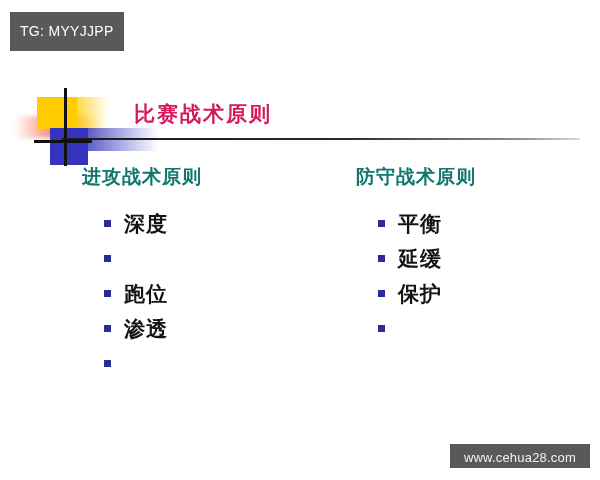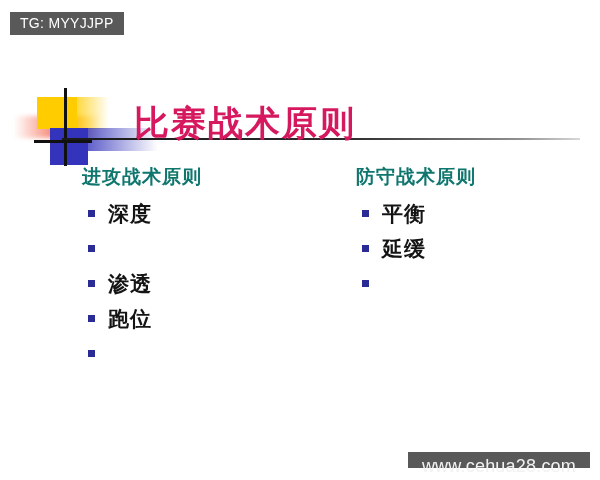--- a/index.html
+++ b/index.html
@@ -21,40 +21,40 @@
     inset: 0;
     background: #ffffff;
   }
 
   
   .tag-badge {
     position: absolute;
     left: 10px;
     top: 12px;
     height: 23px;
-    padding: 0 10px;
+    padding: 8px 10px;
     background: #595959;
     color: #ffffff;
     font-size: 14px;
     line-height: 23px;
     letter-spacing: 0.3px;
     white-space: nowrap;
     font-family: "Liberation Sans", sans-serif;
   }
 
   
   .watermark {
     position: absolute;
     right: 10px;
     bottom: 12px;
-    height: 16px;
+    height: 24px;
     padding: 0 14px;
     background: #595959;
     color: #f2f2f2;
-    font-size: 18px;
+    font-size: 13px;
     line-height: 28px;
     letter-spacing: 0.2px;
     white-space: nowrap;
     font-family: "Liberation Sans", sans-serif;
   }
 
   
   .ornament {
     position: absolute;
     left: 14px;
@@ -131,21 +131,21 @@
     width: 518px;
     height: 2px;
     background: linear-gradient(to right, #1a1a1a 0%, #2b2b2b 55%, #8f8f8f 88%, #d8d8d8 100%);
   }
 
   
   .slide-title {
     position: absolute;
     left: 134px;
     top: 100px;
-    font-size: 35px;
+    font-size: 21px;
     font-weight: bold;
     color: #D6195E;
     letter-spacing: 2px;
     white-space: nowrap;
     font-family: "DejaVu Sans", "Liberation Sans", sans-serif;
   }
 
   
   .columns {
     position: absolute;
@@ -165,21 +165,21 @@
     font-weight: bold;
     color: #0f766e;
     letter-spacing: 1px;
     white-space: nowrap;
     margin: 0 0 6px 0;
     font-family: "DejaVu Sans", "Liberation Sans", sans-serif;
   }
 
   .bullet-list {
     list-style: none;
-    margin: 0;
+    margin: 16px;
     padding: 0;
   }
   .bullet-item {
     display: flex;
     align-items: center;
     height: 35px;
     padding-left: 6px;
   }
   .bullet-marker {
     width: 7px;
@@ -226,45 +226,49 @@
       <ul class="bullet-list">
         <li class="bullet-item">
           <span class="bullet-marker"></span>
           <span class="bullet-text">深度</span>
         </li>
         <li class="bullet-item">
           <span class="bullet-marker"></span>
         </li>
         <li class="bullet-item">
           <span class="bullet-marker"></span>
+          <span class="bullet-text">跑位</span>
+        </li>
+        <li class="bullet-item">
+          <span class="bullet-marker"></span>
           <span class="bullet-text">渗透</span>
-        </li>
-        <li class="bullet-item">
-          <span class="bullet-marker"></span>
-          <span class="bullet-text">跑位</span>
         </li>
         <li class="bullet-item">
           <span class="bullet-marker"></span>
         </li>
       </ul>
     </div>
 
     <div class="column right">
       <div class="col-heading">防守战术原则</div>
       <ul class="bullet-list">
         <li class="bullet-item">
           <span class="bullet-marker"></span>
           <span class="bullet-text">平衡</span>
         </li>
         <li class="bullet-item">
           <span class="bullet-marker"></span>
           <span class="bullet-text">延缓</span>
         </li>
         <li class="bullet-item">
           <span class="bullet-marker"></span>
+          <span class="bullet-text">保护</span>
+        </li>
+        <li class="bullet-item">
+          <span class="bullet-marker"></span>
         </li>
       </ul>
     </div>
 
   </div>
 
   <div class="watermark">www.cehua28.com</div>
 
 </div>
 

